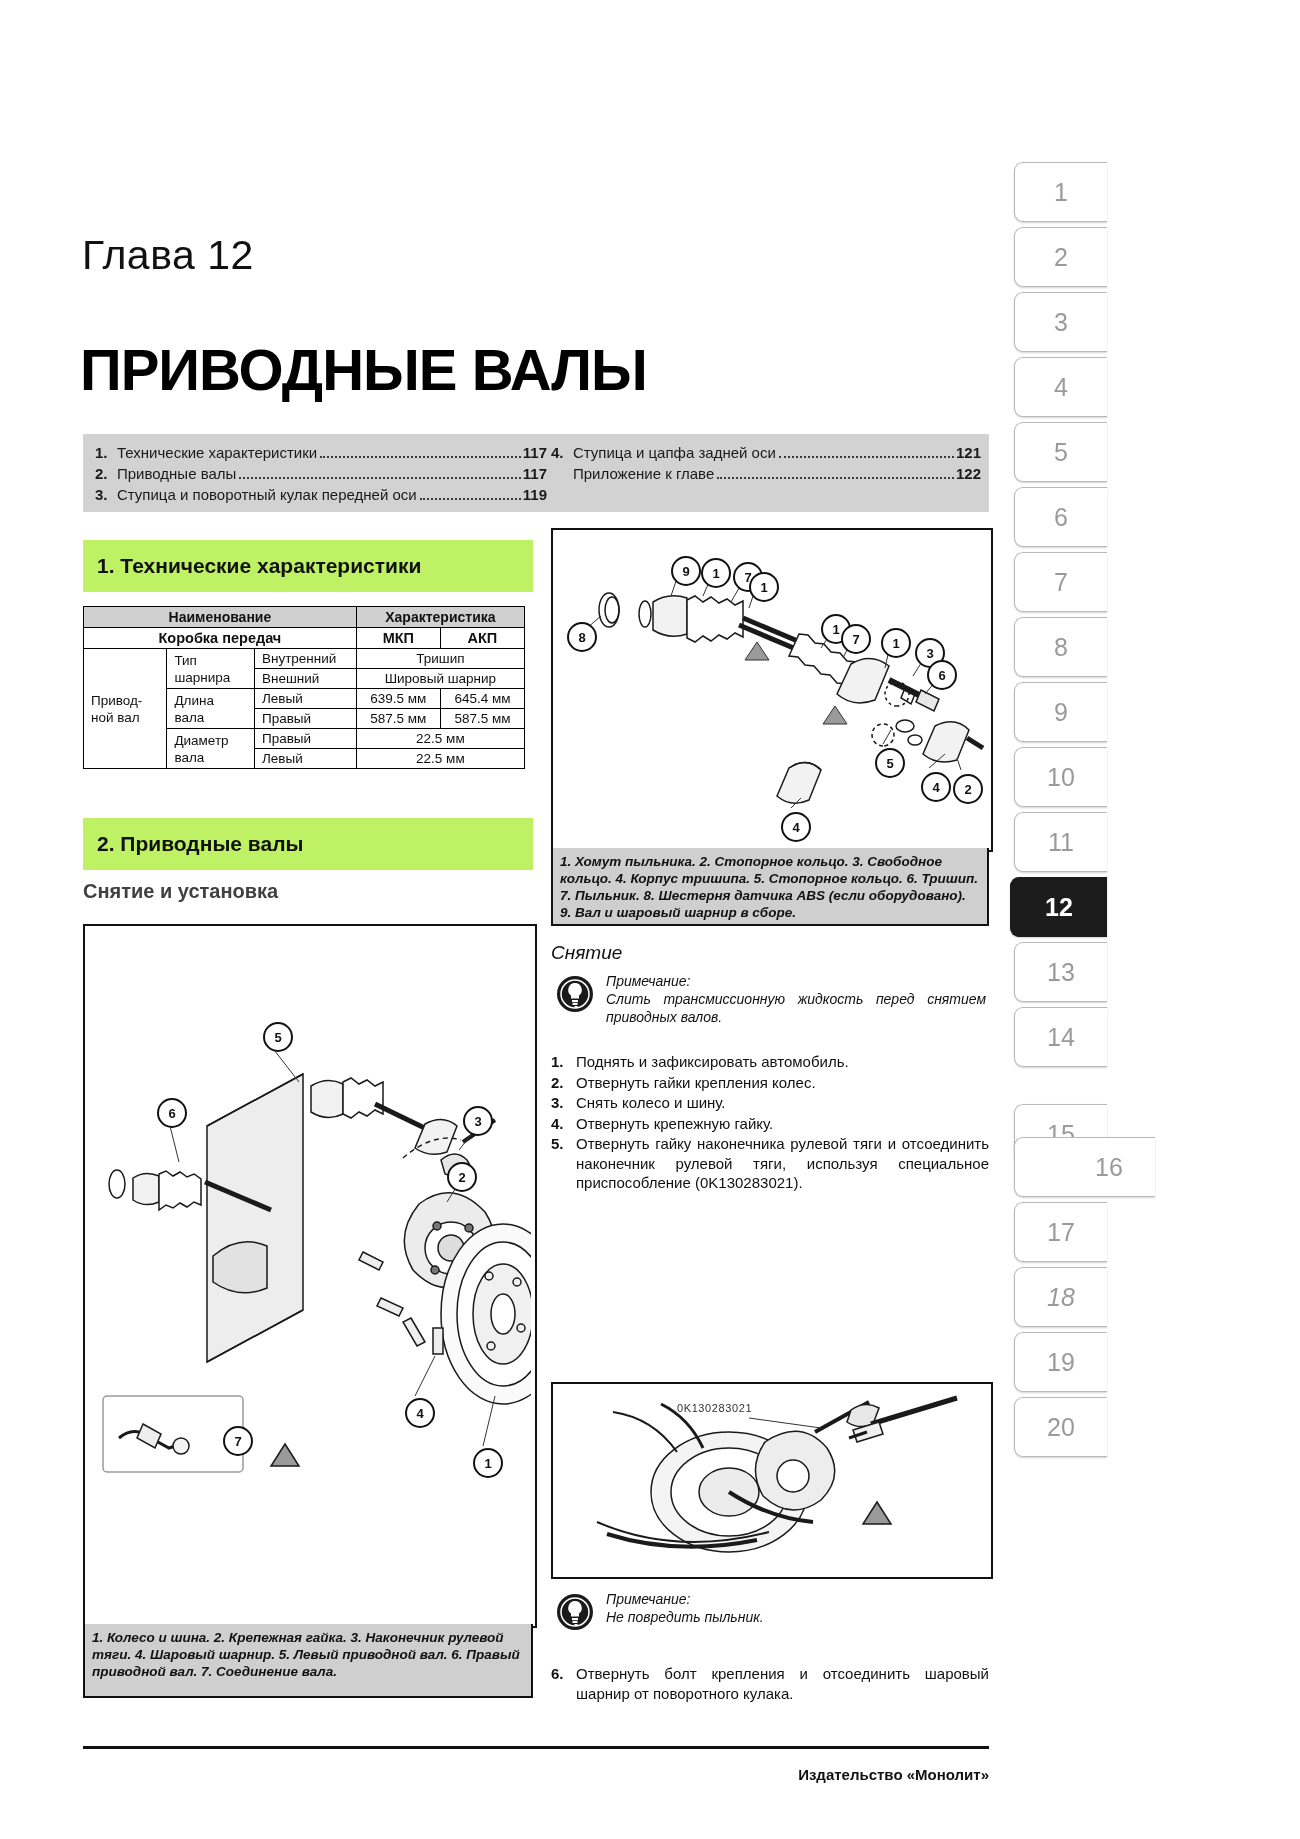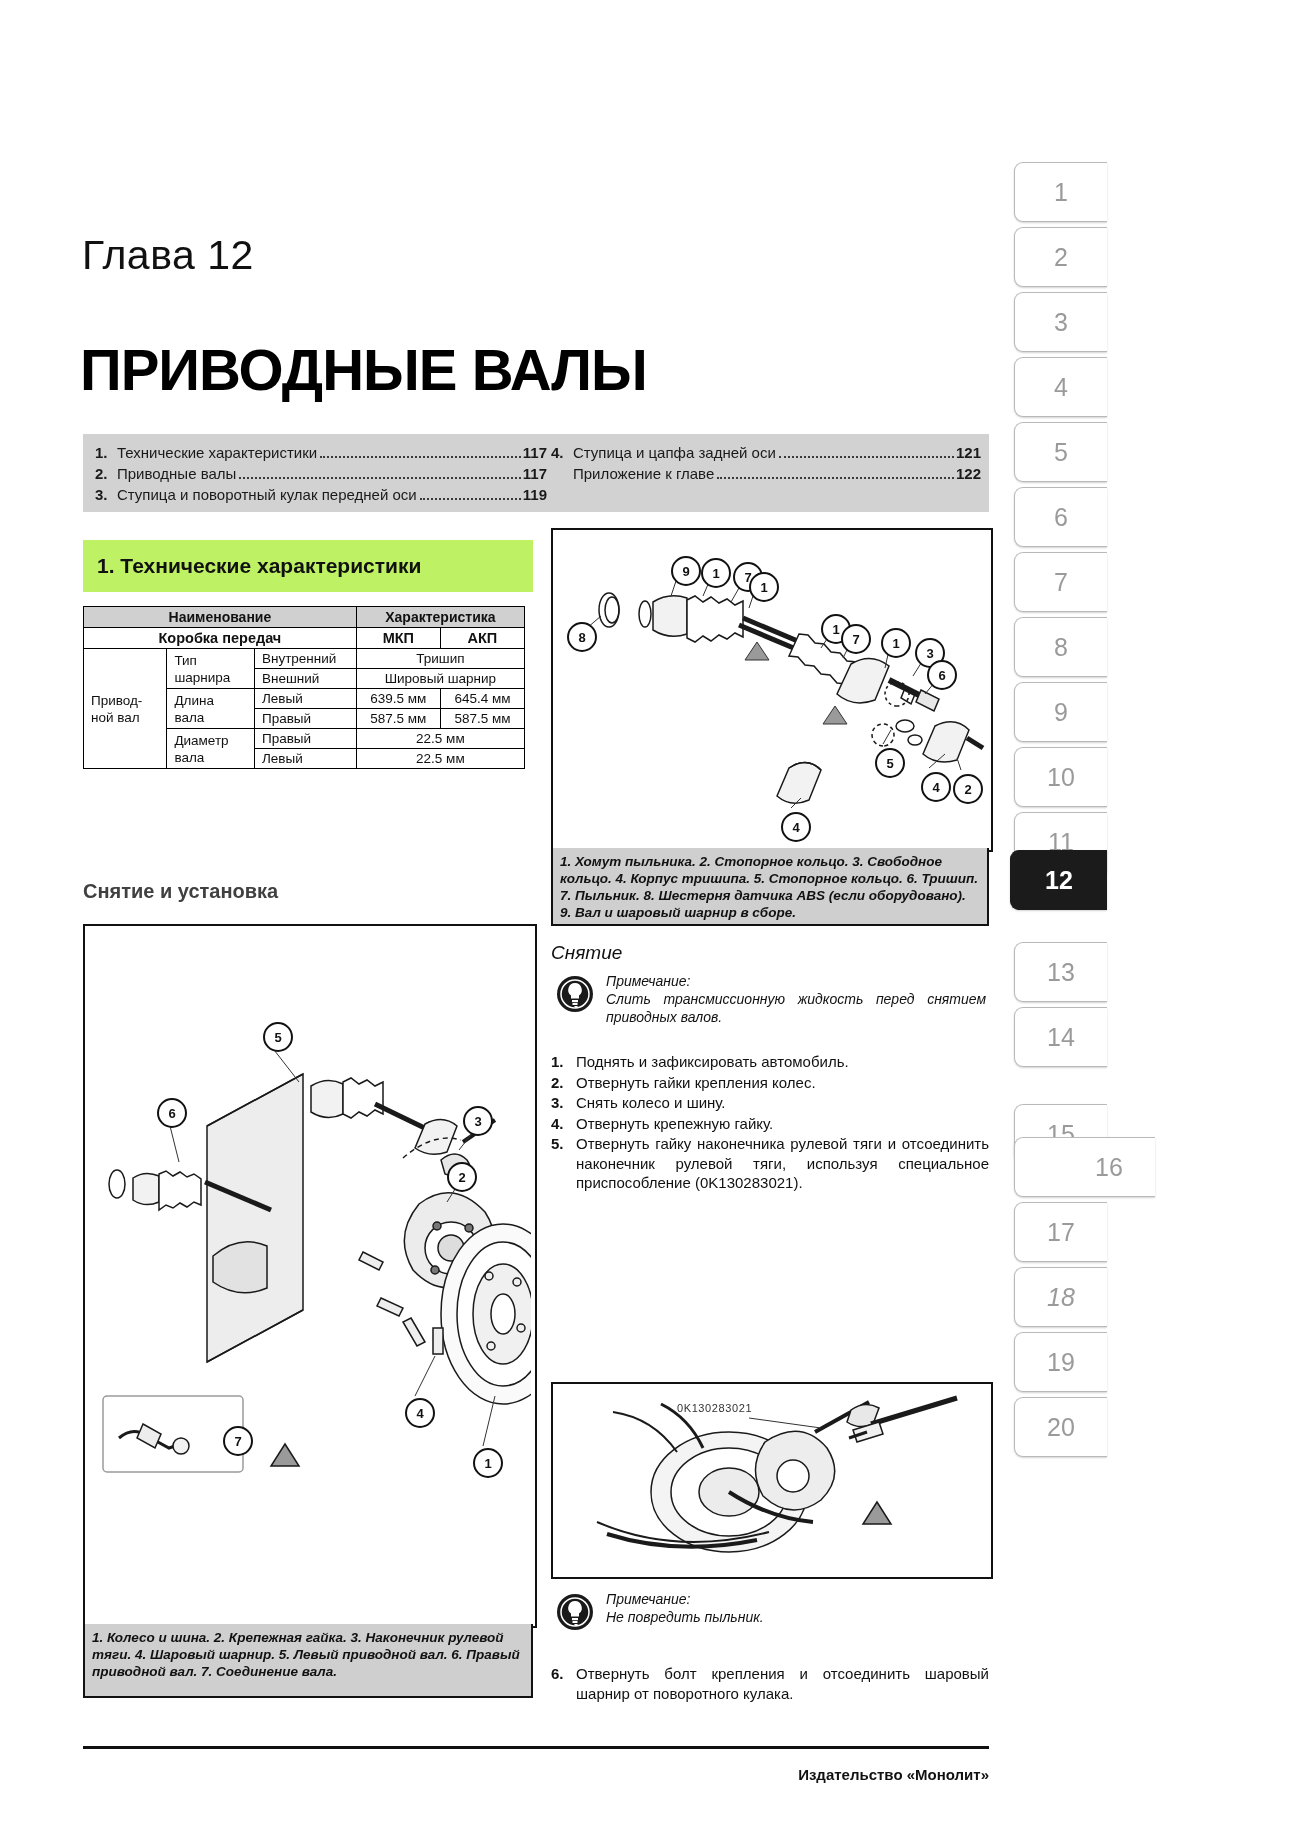--- a/index.html
+++ b/index.html
@@ -99,21 +99,21 @@
       <div class="tab" style="top: 65px;">2</div>
       <div class="tab" style="top: 130px;">3</div>
       <div class="tab" style="top: 195px;">4</div>
       <div class="tab" style="top: 260px;">5</div>
       <div class="tab" style="top: 325px;">6</div>
       <div class="tab" style="top: 390px;">7</div>
       <div class="tab" style="top: 455px;">8</div>
       <div class="tab" style="top: 520px;">9</div>
       <div class="tab" style="top: 585px;">10</div>
       <div class="tab" style="top: 650px;">11</div>
-      <div class="tab active" style="top: 688px;">12</div>
+      <div class="tab active" style="top: 715px;">12</div>
       <div class="tab" style="top: 780px;">13</div>
       <div class="tab" style="top: 845px;">14</div>
       <div class="tab" style="top: 942px; text-align: center;">15</div>
       <div class="tab" style="top: 975px; padding-left: 48px;">16</div>
       <div class="tab" style="top: 1040px;">17</div>
       <div class="tab" style="top: 1105px; font-style: italic;">18</div>
       <div class="tab" style="top: 1170px;">19</div>
       <div class="tab" style="top: 1235px;">20</div>
     </div>
 
@@ -198,20 +198,23 @@
       <td class="lbl">Правый</td>
       <td colspan="2">22.5 мм</td>
     </tr>
     <tr>
       <td class="lbl">Левый</td>
       <td colspan="2">22.5 мм</td>
     </tr>
   </tbody>
     </table>
 
+  <div class="sec-bar sec2">
+    <span>2.  Приводные валы</span>
+  </div>
   <div class="sub-head">Снятие и установка</div>
 
   <div class="fig-box fig1">
     <svg width="434" height="316" viewBox="0 0 434 316">
       <g fill="none" stroke="#1a1a1a" stroke-width="1.5">
 
         <ellipse cx="56" cy="80" rx="10" ry="17"></ellipse>
         <ellipse cx="59" cy="80" rx="7" ry="13"></ellipse>
 
         <ellipse cx="92" cy="84" rx="6" ry="13"></ellipse>

